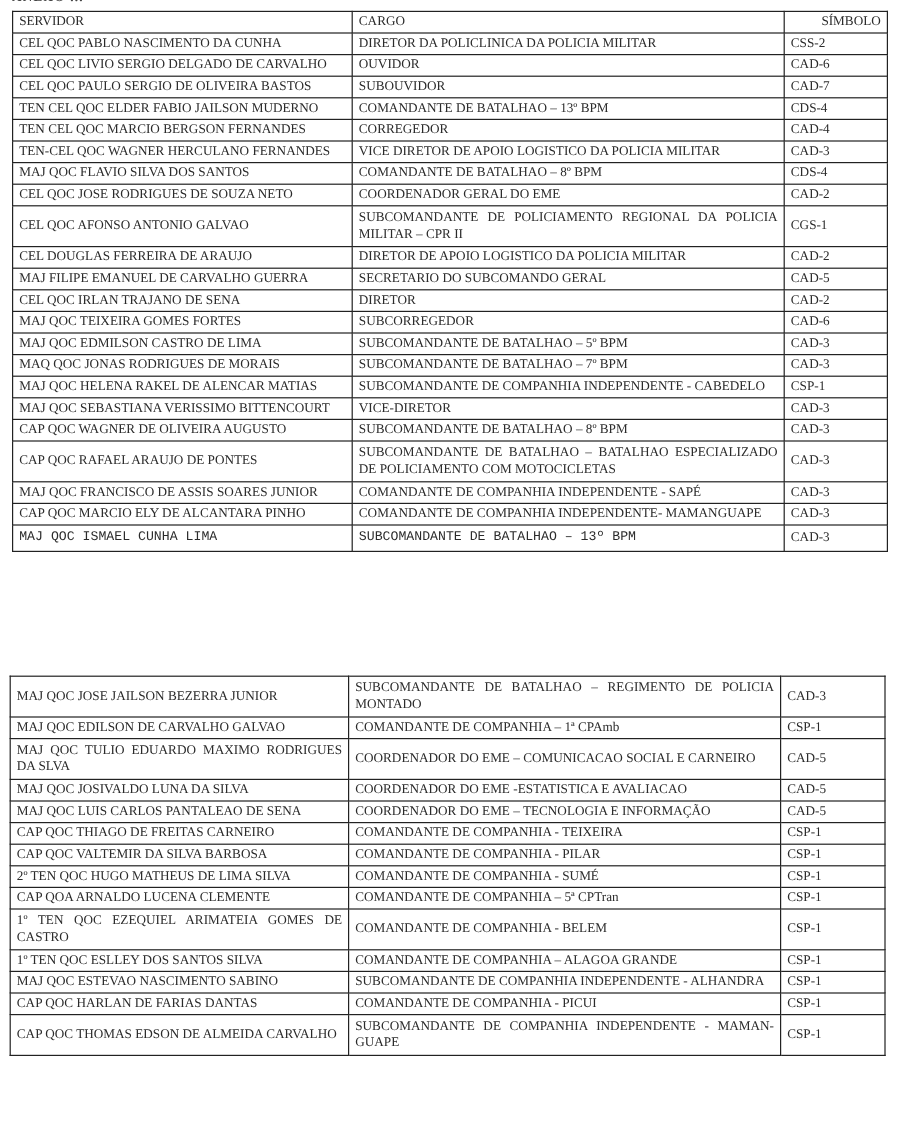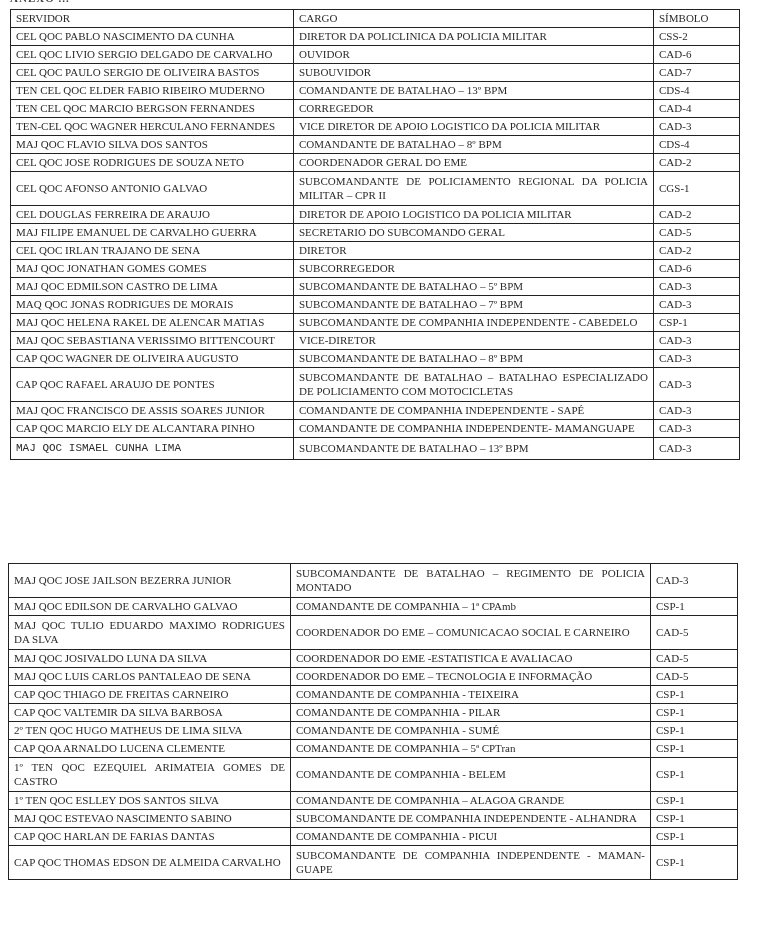--- a/index.html
+++ b/index.html
@@ -9,21 +9,21 @@
   table { position: absolute; border-collapse: collapse; table-layout: fixed; font-size: 11px; padding-left: 22px; }
   td { border: 1.5px solid #222; padding: 0 5px; vertical-align: middle; line-height: 13.5px; text-align: left; }
   td.j { text-align: justify; text-align-last: left; }
   #t1 { left: 10px; top: 9px; width: 729px; }
   #t2 { left: 8px; top: 563px; width: 729px; }
   #t1 col.c1 { width: 283px; } #t1 col.c2 { width: 360px; } #t1 col.c3 { width: 86px; }
   #t2 col.c1 { width: 282px; } #t2 col.c2 { width: 360px; } #t2 col.c3 { width: 87px; }
   tr.h td { height: 17px; font-weight: normal; }
   tr.r td { height: 17px; }
   tr.r2 td { height: 33px; }
-  .bold { font-weight: bold; }
+  .bold { font-weight: bold; text-align: right; }
 </style>
 </head>
 <body>
 
 <div class="cutoff">ANEXO ... </div>
 
 <table id="t1">
   <colgroup>
       <col class="c1">
       <col class="c2">
@@ -44,21 +44,21 @@
         <td>CEL QOC   LIVIO SERGIO DELGADO DE CARVALHO</td>
         <td>OUVIDOR</td>
         <td>CAD-6</td>
       </tr>
       <tr class="r">
         <td>CEL QOC PAULO SERGIO DE OLIVEIRA BASTOS</td>
         <td>SUBOUVIDOR</td>
         <td>CAD-7</td>
       </tr>
       <tr class="r">
-        <td>TEN CEL QOC  ELDER FABIO RIBEIRO MUDERNO</td>
+        <td>TEN CEL QOC  ELDER FABIO JAILSON MUDERNO</td>
         <td>COMANDANTE DE BATALHAO – 13º BPM</td>
         <td>CDS-4</td>
       </tr>
       <tr class="r">
         <td>TEN CEL QOC MARCIO BERGSON FERNANDES</td>
         <td>CORREGEDOR</td>
         <td>CAD-4</td>
       </tr>
       <tr class="r">
         <td>TEN-CEL QOC WAGNER HERCULANO FERNANDES</td>
@@ -89,21 +89,21 @@
         <td>MAJ FILIPE EMANUEL DE CARVALHO GUERRA</td>
         <td>SECRETARIO DO SUBCOMANDO GERAL</td>
         <td>CAD-5</td>
       </tr>
       <tr class="r">
         <td>CEL QOC IRLAN TRAJANO DE SENA</td>
         <td>DIRETOR</td>
         <td>CAD-2</td>
       </tr>
       <tr class="r">
-        <td>MAJ QOC JONATHAN GOMES GOMES</td>
+        <td>MAJ QOC TEIXEIRA GOMES FORTES</td>
         <td>SUBCORREGEDOR</td>
         <td>CAD-6</td>
       </tr>
       <tr class="r">
         <td>MAJ QOC EDMILSON CASTRO DE LIMA</td>
         <td>SUBCOMANDANTE DE BATALHAO – 5º BPM</td>
         <td>CAD-3</td>
       </tr>
       <tr class="r">
         <td>MAQ QOC JONAS RODRIGUES DE MORAIS</td>
@@ -135,21 +135,21 @@
         <td>COMANDANTE DE COMPANHIA INDEPENDENTE - SAPÉ</td>
         <td>CAD-3</td>
       </tr>
       <tr class="r">
         <td>CAP QOC MARCIO ELY DE ALCANTARA PINHO</td>
         <td>COMANDANTE DE COMPANHIA INDEPENDENTE- MAMANGUAPE</td>
         <td>CAD-3</td>
       </tr>
       <tr class="r">
         <td style="height: 21px; font-family: Liberation Mono, monospace;">MAJ QOC ISMAEL CUNHA LIMA</td>
-        <td style="height: 21px;">SUBCOMANDANTE DE BATALHAO – 13º BPM</td>
+        <td style="height: 21px; font-family: Liberation Mono, monospace;">SUBCOMANDANTE DE BATALHAO – 13º BPM</td>
         <td style="height: 21px;">CAD-3</td>
       </tr>
     </tbody>
 </table>
 
 <table id="t2">
   <colgroup>
       <col class="c1">
       <col class="c2">
       <col class="c3">

